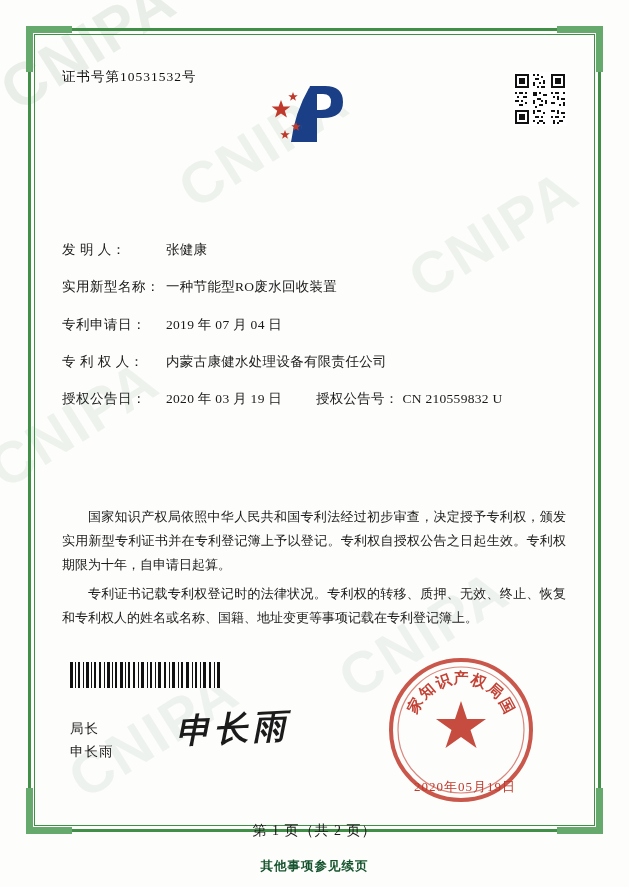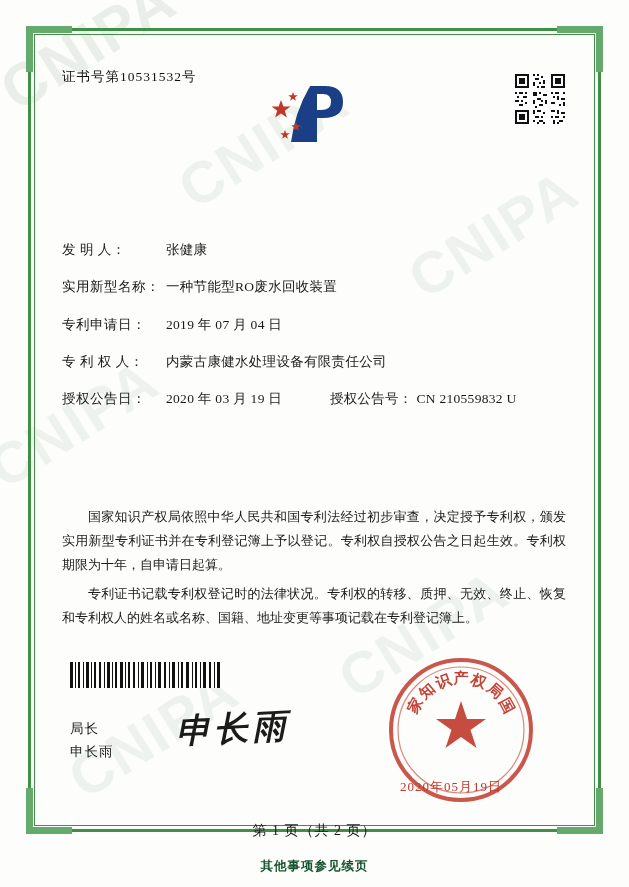--- a/index.html
+++ b/index.html
@@ -142,21 +142,21 @@
   }
   .row .value {
     flex: 1;
     letter-spacing: 0.3px;
   }
   .row .value .sub {
     display: block;
     margin-top: 3px;
   }
   .row.inline-two .value2 {
-    margin-left: 44px;
+    margin-left: 30px;
   }
 
   .paras {
     position: absolute;
     left: 62px;
     top: 505px;
     width: 504px;
     font-size: 13px;
     line-height: 1.85;
     text-align: justify;
@@ -200,21 +200,21 @@
   
   .seal {
     position: absolute;
     left: 386px;
     top: 655px;
     width: 150px;
     height: 150px;
   }
   .seal-date {
     position: absolute;
-    left: 400px;
+    left: 414px;
     top: 778px;
     font-size: 13px;
     color: #c0392b;
     letter-spacing: 1px;
     font-family: "Liberation Serif", serif;
   }
 
   .page-num {
     position: absolute;
     left: 0;

